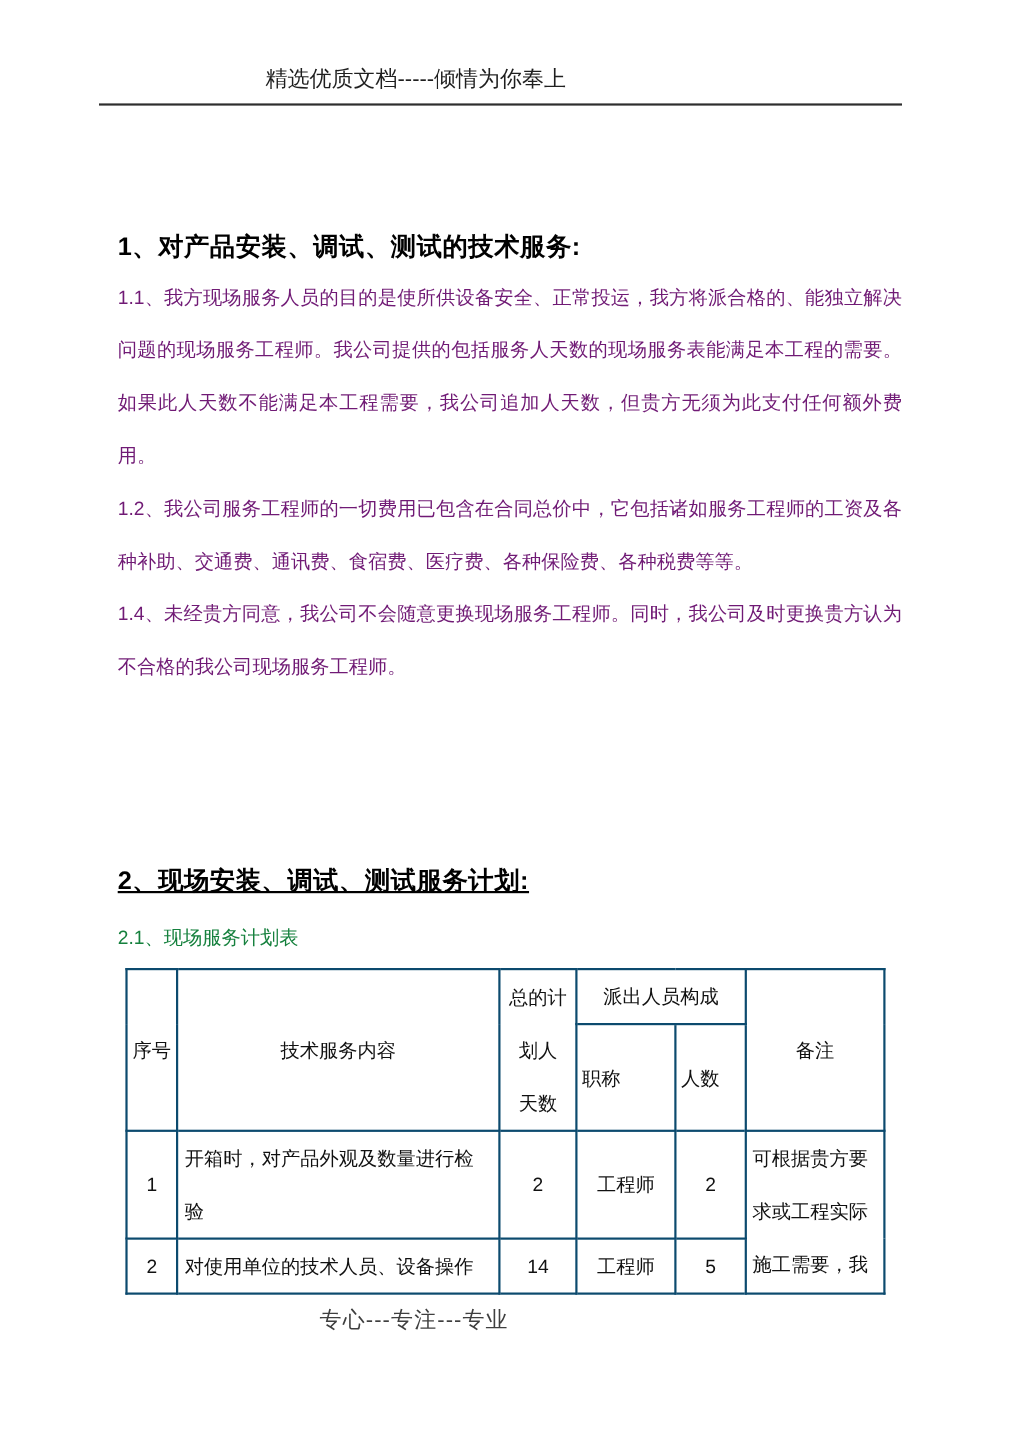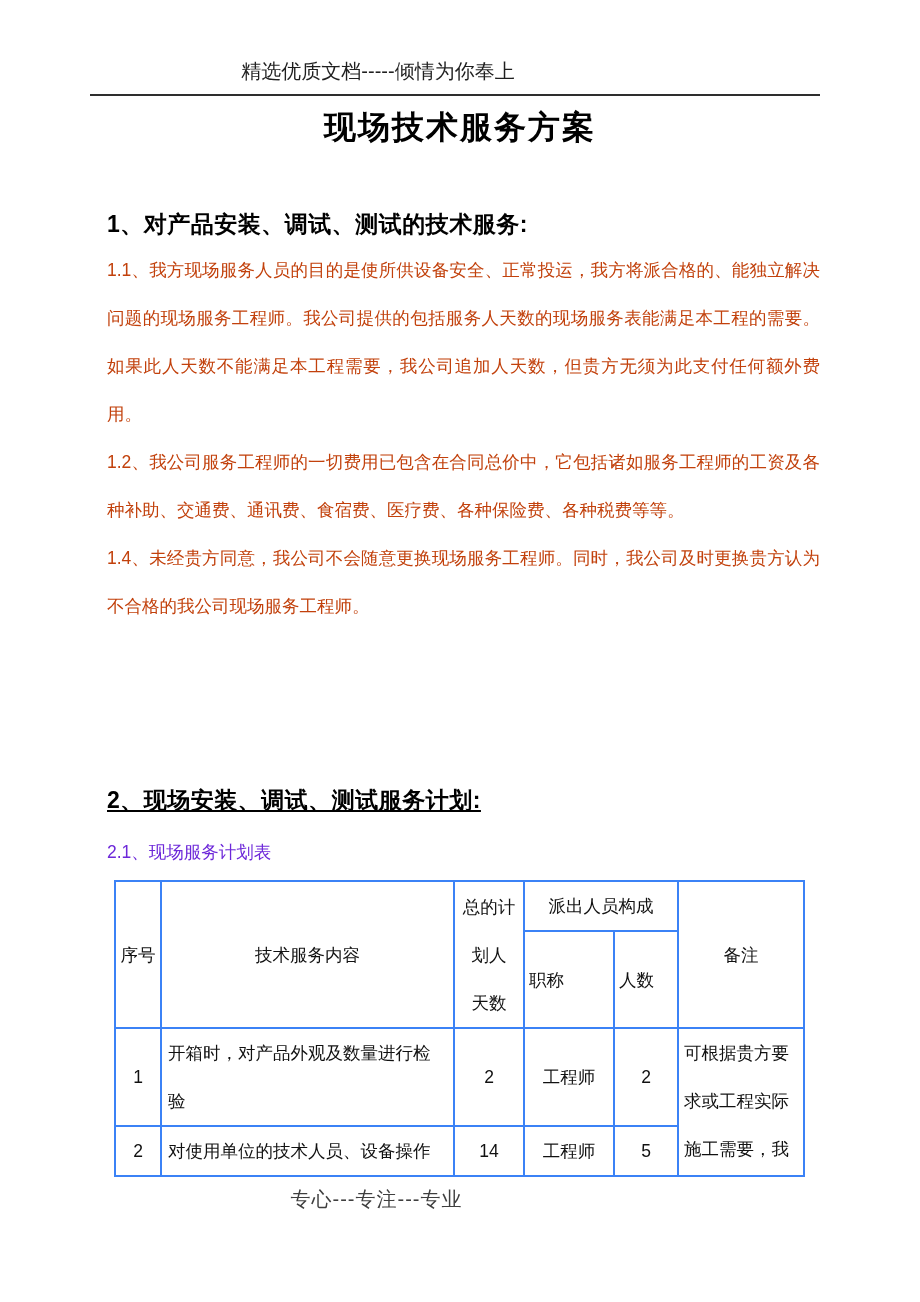--- a/index.html
+++ b/index.html
@@ -27,34 +27,34 @@
   }
   .sec-heading {
     position:absolute; left:107px; margin:0;
     font-size:23px; font-weight:bold; letter-spacing:0.5px; color:#000;
   }
   .sec1 { top:209px; }
   .sec2 { top:785px;text-decoration:underline; }
   .body-text {
     position:absolute; top:246px; left:107px; width:713px;
     font-size:17.5px; line-height:48px; text-align:justify;
-    color:#c2410c;
+    color:#701a75;
   }
   .body-text p { margin:0; }
   .subheading {
     position:absolute; top:840px; left:107px;
-    font-size:17.5px; color:#6d28d9;
+    font-size:17.5px; color:#15803d;
   }
   .plan-table {
     position:absolute; top:880px; left:114px;
     border-collapse:collapse; table-layout:fixed;
     font-size:17.5px; color:#111;
   }
   .plan-table td {
-    border:2px solid #3b82f6; padding:0; overflow:hidden;
+    border:2px solid #0c4a6e; padding:0; overflow:hidden;
   }
   .rh1 { height:50px; }
   .rh2 { height:97px; }
   .rr1 { height:98px; }
   .rr2 { height:45px; }
   .c-center { text-align:center; vertical-align:middle; }
   .c-sub { text-align:left; vertical-align:middle; padding-left:4px !important; }
   .c-total-h { text-align:center; vertical-align:middle; }
   .c-total-h div { line-height:48px; }
   .c-content {
@@ -72,21 +72,20 @@
 </style>
 </head>
 <body>
 
 <div class="page">
 
   <div class="doc-header-text">精选优质文档-----倾情为你奉上</div>
 
   <div class="doc-header-rule"></div>
 
-  <h1 class="doc-title">现场技术服务方案</h1>
 
   <h2 class="sec-heading sec1">1、对产品安装、调试、测试的技术服务:</h2>
 
   <div class="body-text">
     <p>1.1、我方现场服务人员的目的是使所供设备安全、正常投运，我方将派合格的、能独立解决问题的现场服务工程师。我公司提供的包括服务人天数的现场服务表能满足本工程的需要。如果此人天数不能满足本工程需要，我公司追加人天数，但贵方无须为此支付任何额外费用。</p>
     <p>1.2、我公司服务工程师的一切费用已包含在合同总价中，它包括诸如服务工程师的工资及各种补助、交通费、通讯费、食宿费、医疗费、各种保险费、各种税费等等。</p>
     <p>1.4、未经贵方同意，我公司不会随意更换现场服务工程师。同时，我公司及时更换贵方认为不合格的我公司现场服务工程师。</p>
   </div>
 
   <h2 class="sec-heading sec2">2、现场安装、调试、测试服务计划:</h2>

